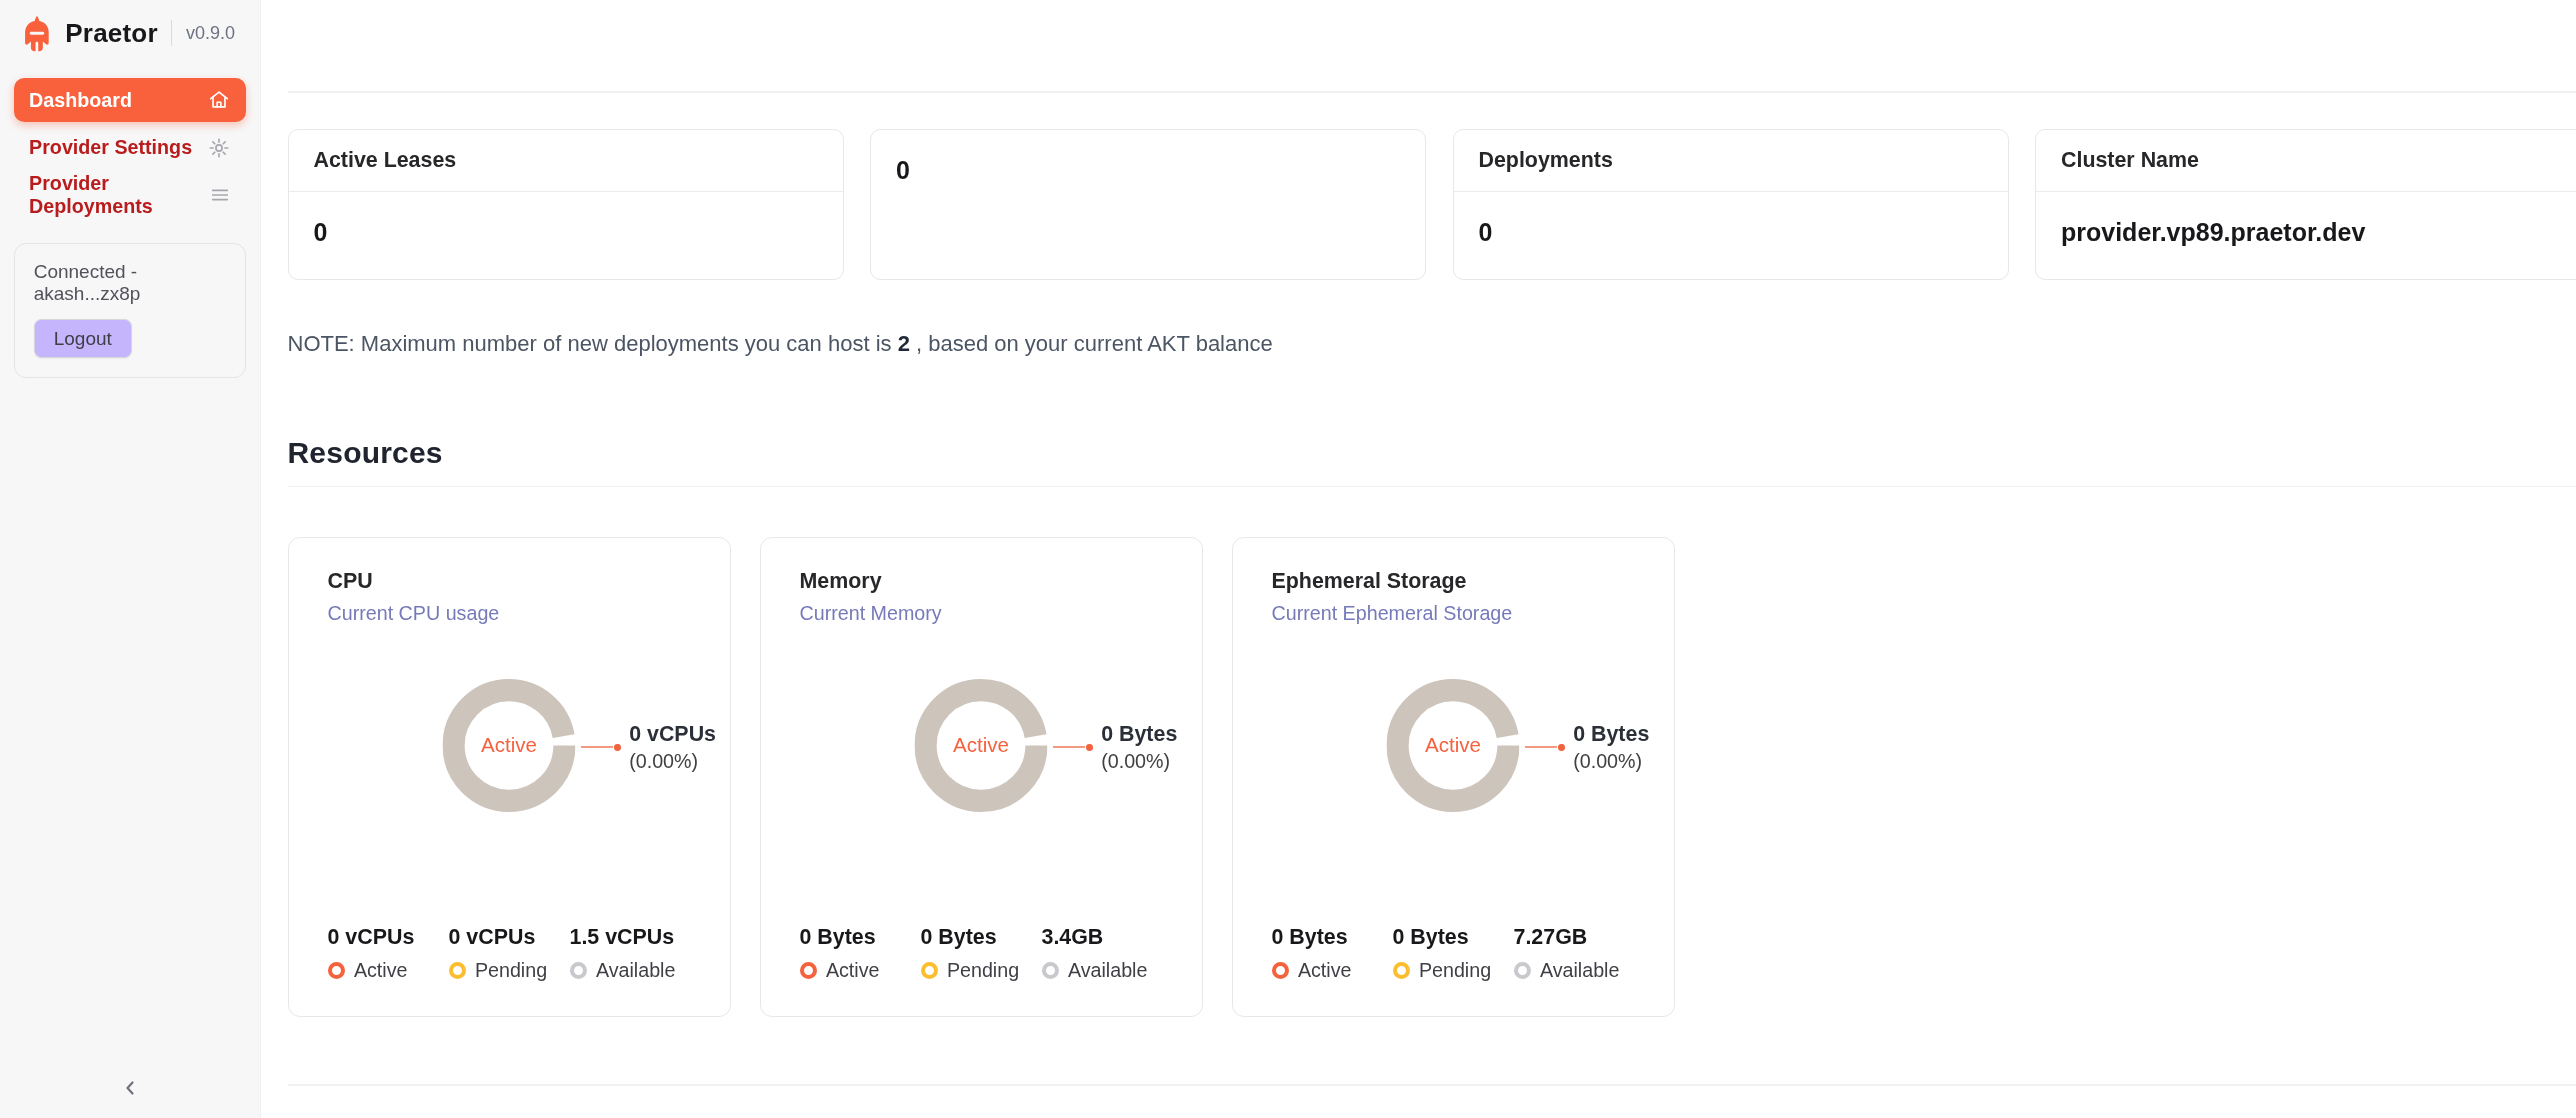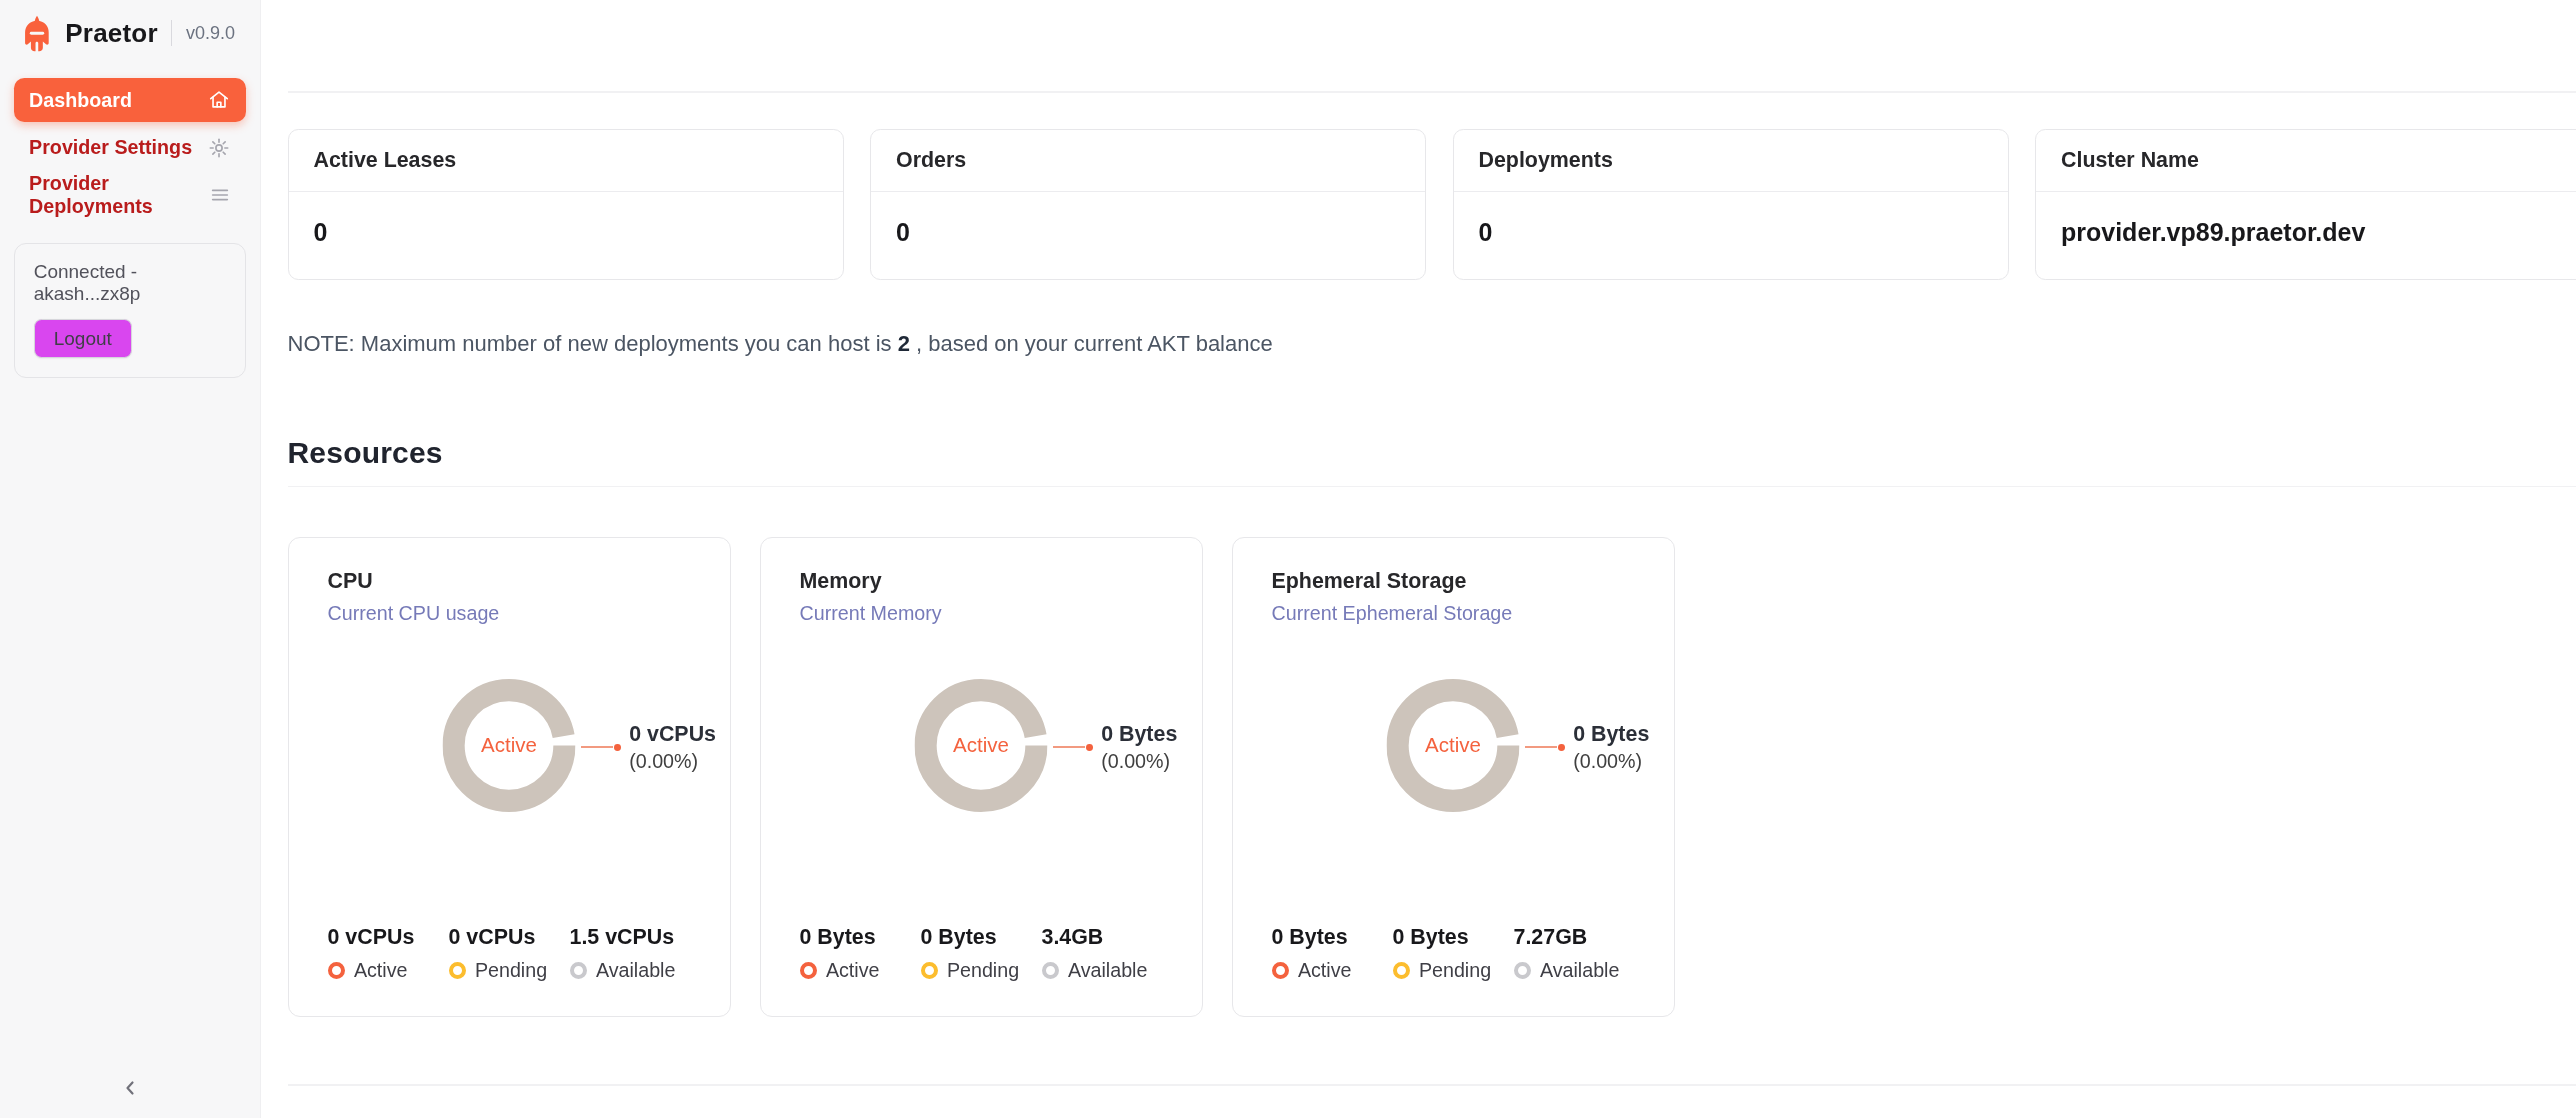--- a/index.html
+++ b/index.html
@@ -21,21 +21,21 @@
               display:flex; align-items:center; justify-content:space-between;
               cursor:pointer; }
   .nav-item .nav-label { font-size:19.7px; font-weight:600; color:#b91c1c; }
   .nav-item.active { background:#f9613c; box-shadow:0 3.4px 8.5px rgba(249,97,60,.35); }
   .nav-item.active .nav-label { color:#ffffff; font-weight:700; }
   .nav-ic { width:24px; height:24px; display:flex; align-items:center; justify-content:center; }
 
   .conn-card { margin:26px 13.7px 0 13.7px; border:0.9px solid #e4e4e7; border-radius:12px;
                padding:17px 17px 19px 19px; }
   .conn-status { font-size:19px; color:#52525b; }
-  .logout-btn { margin-top:13.7px; display:inline-block; background:#d946ef;
+  .logout-btn { margin-top:13.7px; display:inline-block; background:#c4b5fd;
                 border:0.9px solid #d6d6db; border-radius:7.7px; padding:7.7px 19px;
                 font-size:19px; color:#3f3f46; cursor:pointer;
                 box-shadow:0 0.9px 1.7px rgba(0,0,0,.05); }
   .collapse-btn { position:absolute; bottom:12px; left:50%; transform:translateX(-50%);
                   width:38px; height:38px; display:flex; align-items:center;
                   justify-content:center; cursor:pointer; border-radius:50%; }
 
   
   .main { flex:1; height:100%; overflow:hidden; padding:48px 0 0 26.5px; }
   .h-title { font-size:30px; font-weight:700; color:#20242e; letter-spacing:0.2px; }
@@ -158,21 +158,20 @@
   <main class="main">
 
     <hr class="hr hr1">
 
     <div class="stat-row">
       <div class="stat-card">
         <div class="stat-card-header">Active Leases</div>
         <div class="stat-card-body">0</div>
       </div>
       <div class="stat-card">
-        <div class="stat-card-header">Orders</div>
         <div class="stat-card-body">0</div>
       </div>
       <div class="stat-card">
         <div class="stat-card-header">Deployments</div>
         <div class="stat-card-body">0</div>
       </div>
       <div class="stat-card">
         <div class="stat-card-header">Cluster Name</div>
         <div class="stat-card-body">provider.vp89.praetor.dev</div>
       </div>

